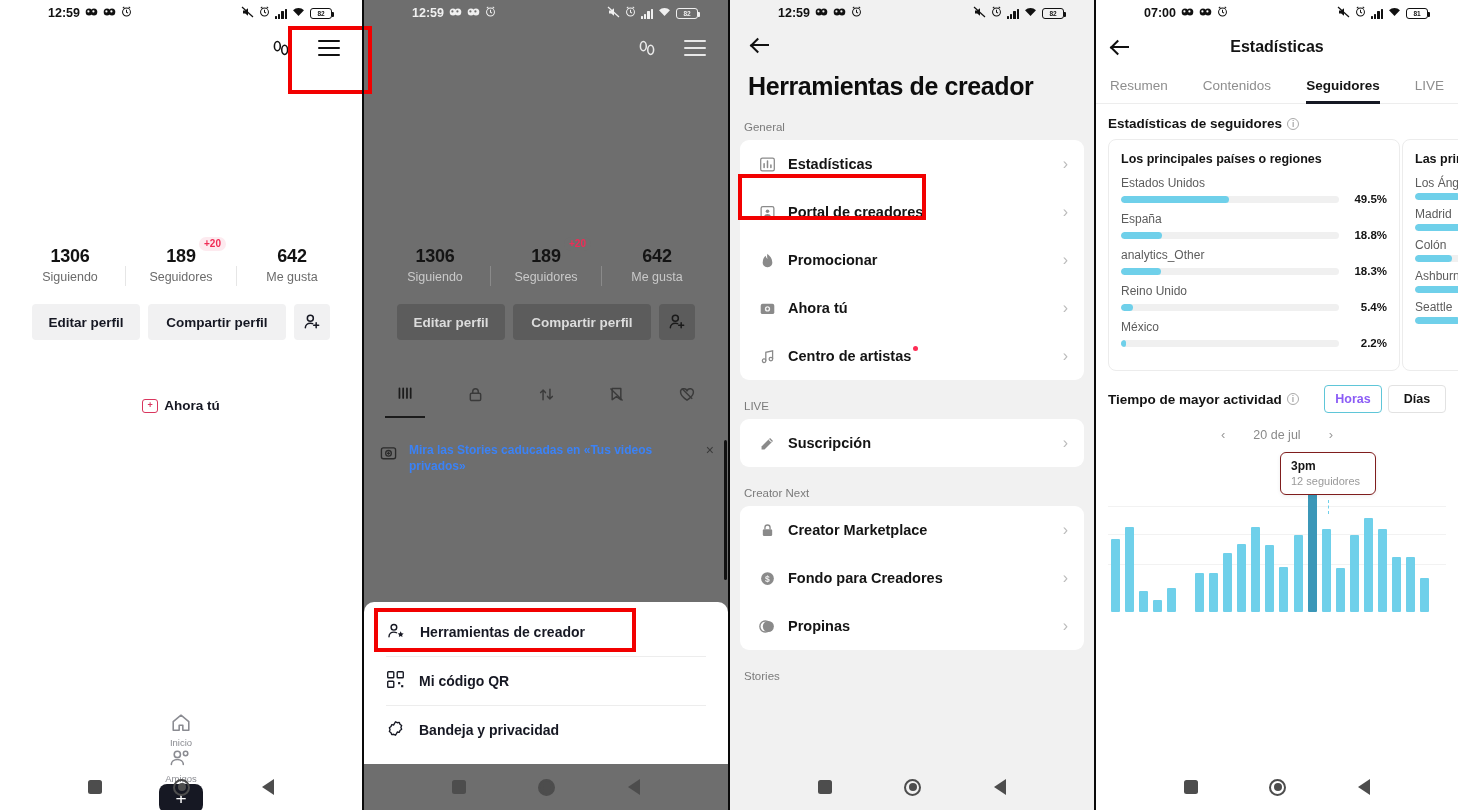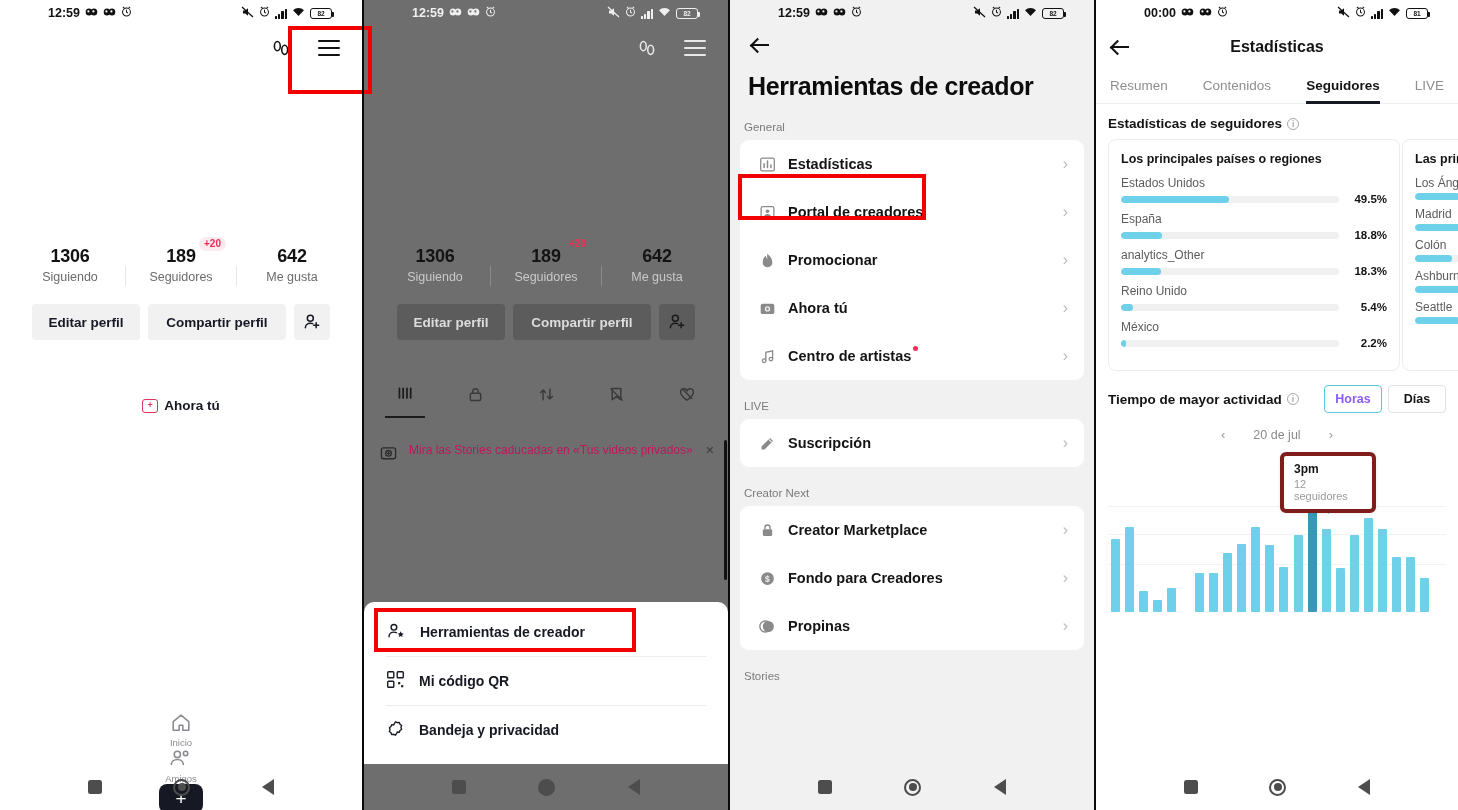--- a/index.html
+++ b/index.html
@@ -105,21 +105,21 @@
   .p2 .content-dim { position: absolute; inset: 0; background: #6e6e6e; }
 
   .prof-tabs { display: flex; margin-top: 36px; padding: 0 6px; }
   .ptab { flex: 1; display: flex; align-items: center; justify-content: center; height: 36px;
           position: relative; cursor: pointer; }
   .ptab.on:after { content: ""; position: absolute; bottom: -6px; left: 50%;
                    transform: translateX(-50%); width: 40px; height: 2.5px; background: #1b1b1b; }
 
   .tipbar { margin-top: 18px; display: flex; align-items: flex-start; gap: 12px;
             padding: 12px 14px 12px 16px; }
-  .tipbar .txt { font-size: 12px; color: #be185d; font-weight: 400; line-height: 1.35; flex: 1; }
+  .tipbar .txt { font-size: 12px; color: #3b82f6; font-weight: 700; line-height: 1.35; flex: 1; }
   .tipbar .cls { font-size: 14px; color: #3a3a3a; cursor: pointer; }
 
   .sheet { position: absolute; left: 0; right: 0; bottom: 46px; background: #fff;
            border-radius: 10px 10px 0 0; padding: 6px 0 10px; }
   .sheet-row { display: flex; align-items: center; gap: 14px; height: 48px;
                padding: 0 22px; cursor: pointer; font-size: 14px; font-weight: 700; color: #161823; }
   .sheet-sep { height: 1px; background: #ededed; margin: 0 22px; }
   .p2 .navbar .nv-sq, .p2 .navbar .nv-ci, .p2 .navbar .nv-ci i { background: #4d4d4d; }
 
   
@@ -186,21 +186,21 @@
              display: flex; align-items: center; justify-content: center;
              font-size: 12.5px; font-weight: 700; color: #141414; cursor: pointer; background: #fff; }
   .seg-btn.on { border-color: #5fc6d8; color: #8b5cf6; }
 
   .date-nav { display: flex; align-items: center; justify-content: center; gap: 28px;
               margin-top: 14px; font-size: 12.5px; color: #8a8a8a; }
   .date-nav .arw { cursor: pointer; font-size: 13px; color: #9a9a9a; }
 
   .chart-wrap { position: relative; margin: 10px 12px 0; height: 160px; }
   .grid-ln { position: absolute; left: 0; right: 0; height: 1px; background: #f2f2f2; }
-  .tooltip { position: absolute; background: #fff; border: 4px solid #7f1d1d; border-radius: 6px;
+  .tooltip { position: absolute; background: #fff; border: 1px solid #7f1d1d; border-radius: 6px;
              padding: 6px 10px 7px; box-shadow: 0 1px 4px rgba(0,0,0,.07); z-index: 4; }
   .tooltip .t1 { font-size: 12px; font-weight: 700; color: #141414; }
   .tooltip .t2 { font-size: 11px; color: #9a9a9a; margin-top: 2px; }
   .tip-line { position: absolute; width: 0; border-left: 1.5px dashed #6fd0ea; z-index: 3; }
   .bars { position: absolute; left: 0; right: 0; bottom: 0; height: 118px;
           display: flex; align-items: flex-end; gap: 0; }
   .bar-slot { flex: 1; display: flex; justify-content: center; align-items: flex-end; height: 100%; }
   .bar { width: 64%; background: #6fd0ea; border-radius: 1px; }
   .bar.hl { background: #3b97b8; }
 
@@ -747,21 +747,21 @@
         </span>
       <span class="nv-tr"></span>
     </div>
 
     <div class="redbox" style="left:8px; top:174px; width:188px; height:46px;"></div>
   </div>
 
   <div class="panel p4">
     <div class="statusbar">
       <div class="sb-left">
-        <span>00:00</span>
+        <span>07:00</span>
         <span class="sb-ico">
           <svg width="13" height="10" viewBox="0 0 13 10">
               <ellipse cx="4" cy="5" rx="3.3" ry="3.6" fill="#111"></ellipse>
               <ellipse cx="9" cy="5" rx="3.3" ry="3.6" fill="#111"></ellipse>
               <circle cx="3.4" cy="4.4" r="1.1" fill="#fff"></circle>
               <circle cx="8.4" cy="4.4" r="1.1" fill="#fff"></circle>
             </svg>
         </span>
         <span class="sb-ico">
           <svg width="13" height="10" viewBox="0 0 13 10">

